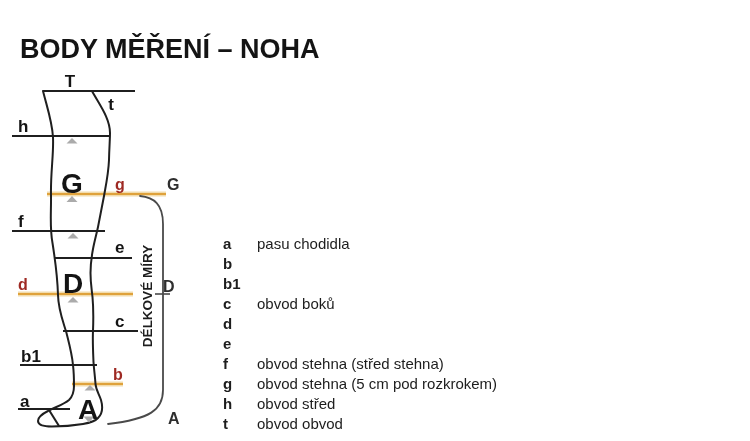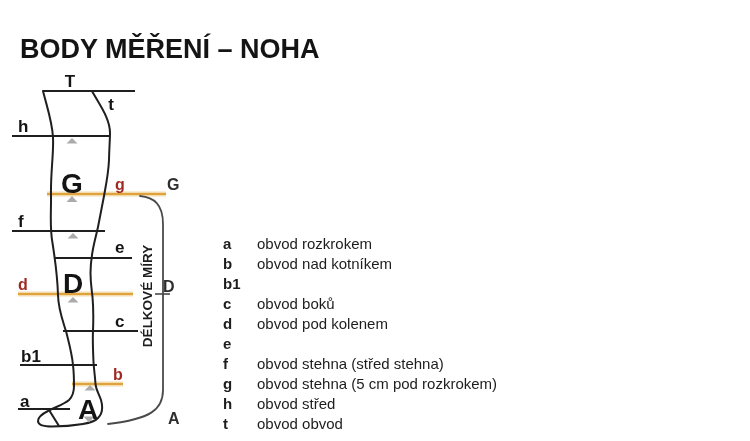--- a/index.html
+++ b/index.html
@@ -98,36 +98,34 @@
     <text x="113" y="380" font-size="16" font-weight="bold" fill="#9E2923">b</text>
 
     <text x="61" y="193" font-size="28" font-weight="bold" fill="#141414">G</text>
     <text x="63" y="293" font-size="28" font-weight="bold" fill="#141414">D</text>
     <text x="78" y="419" font-size="28" font-weight="bold" fill="#141414">A</text>
   </svg>
 
   <div class="legend">
     <div class="legend-row">
       <span class="legend-key">a</span>
-      <span class="legend-label">obvod rozkrokem</span>
+      <span class="legend-label">pasu chodidla</span>
     </div>
     <div class="legend-row">
       <span class="legend-key">b</span>
-      <span class="legend-label">obvod nad kotníkem</span>
     </div>
     <div class="legend-row">
       <span class="legend-key">b1</span>
     </div>
     <div class="legend-row">
       <span class="legend-key">c</span>
       <span class="legend-label">obvod boků</span>
     </div>
     <div class="legend-row">
       <span class="legend-key">d</span>
-      <span class="legend-label">obvod pod kolenem</span>
     </div>
     <div class="legend-row">
       <span class="legend-key">e</span>
     </div>
     <div class="legend-row">
       <span class="legend-key">f</span>
       <span class="legend-label">obvod stehna (střed stehna)</span>
     </div>
     <div class="legend-row">
       <span class="legend-key">g</span>

